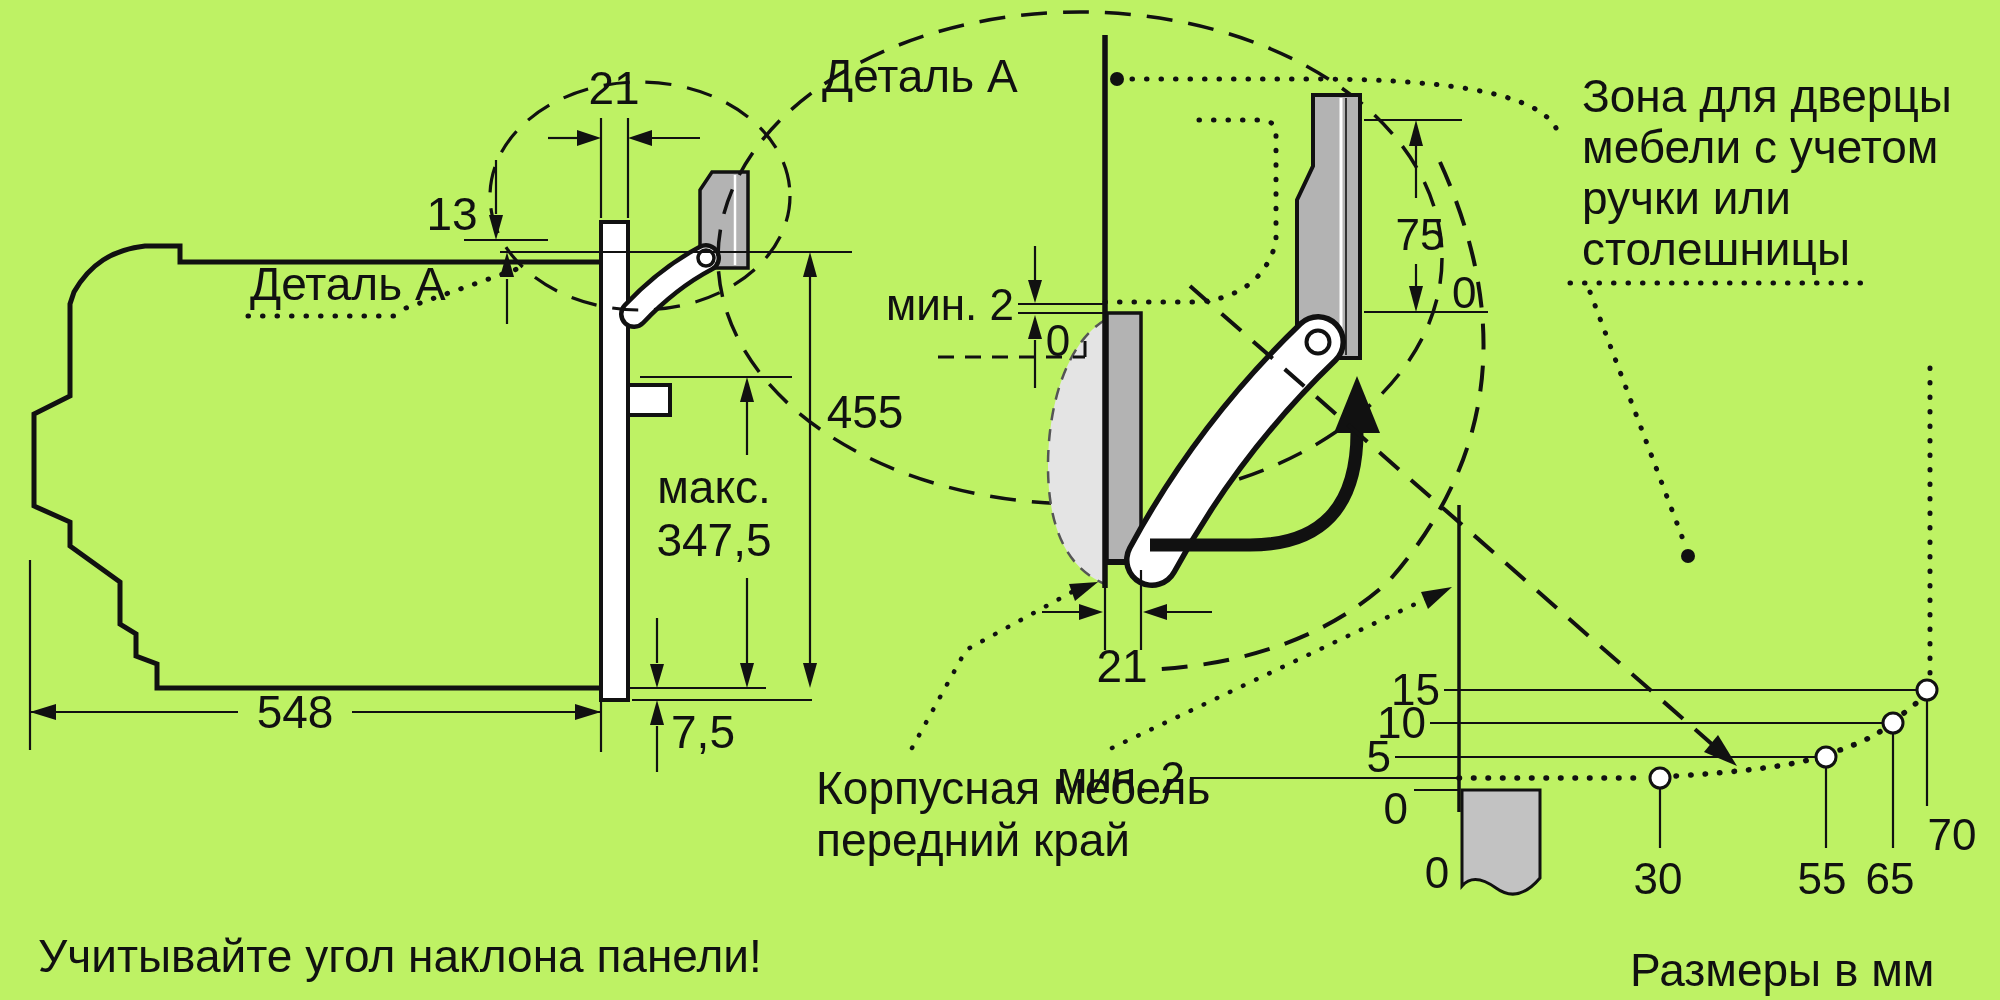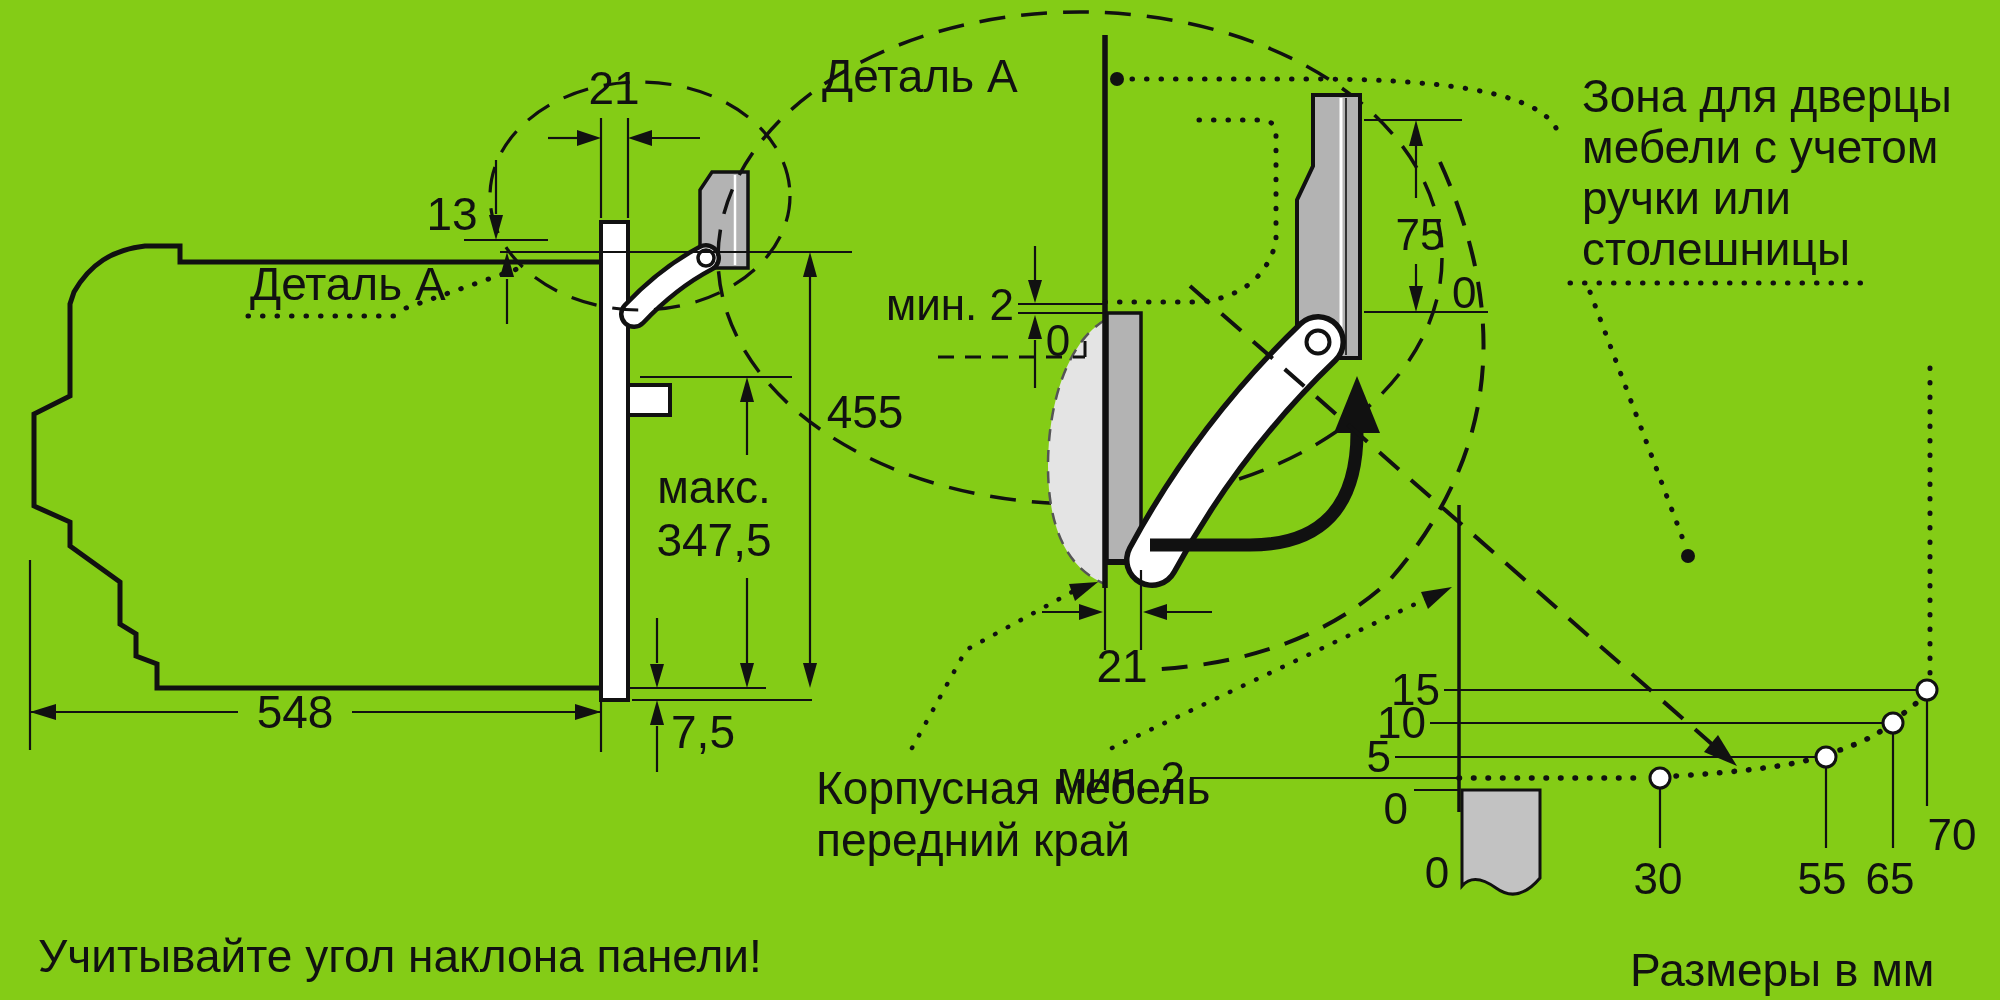--- a/index.html
+++ b/index.html
@@ -1,16 +1,16 @@
 <!DOCTYPE html>
 <html><head>
 <meta charset="utf-8">
 <style>
   html,body{margin:0;padding:0;background:#ffffff;}
-  .page{width:2000px;height:1000px;position:relative;background:#84cc16;overflow:hidden;}
+  .page{width:2000px;height:1000px;position:relative;background:#bef264;overflow:hidden;}
   svg{display:block;}
   text{font-family:"Liberation Sans","DejaVu Sans",sans-serif;fill:#111;}
   .t44{font-size:44px;}
   .t46{font-size:46px;}
   .ln{stroke:#111;fill:none;}
   .thin{stroke-width:2.2;}
   .thick{stroke-width:5;}
   .dash{stroke-dasharray:26 16;}
   .dots{stroke-linecap:round;stroke-dasharray:0.5 14;}
   .arr{fill:#111;stroke:none;}

